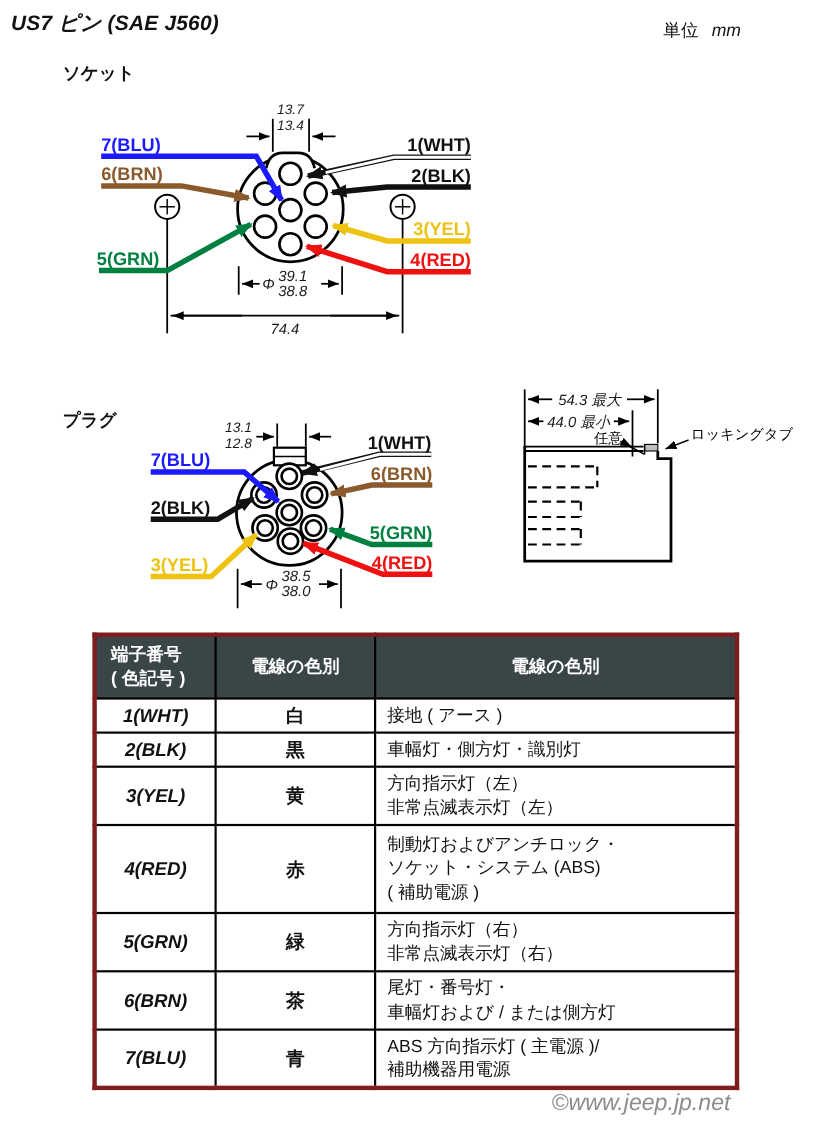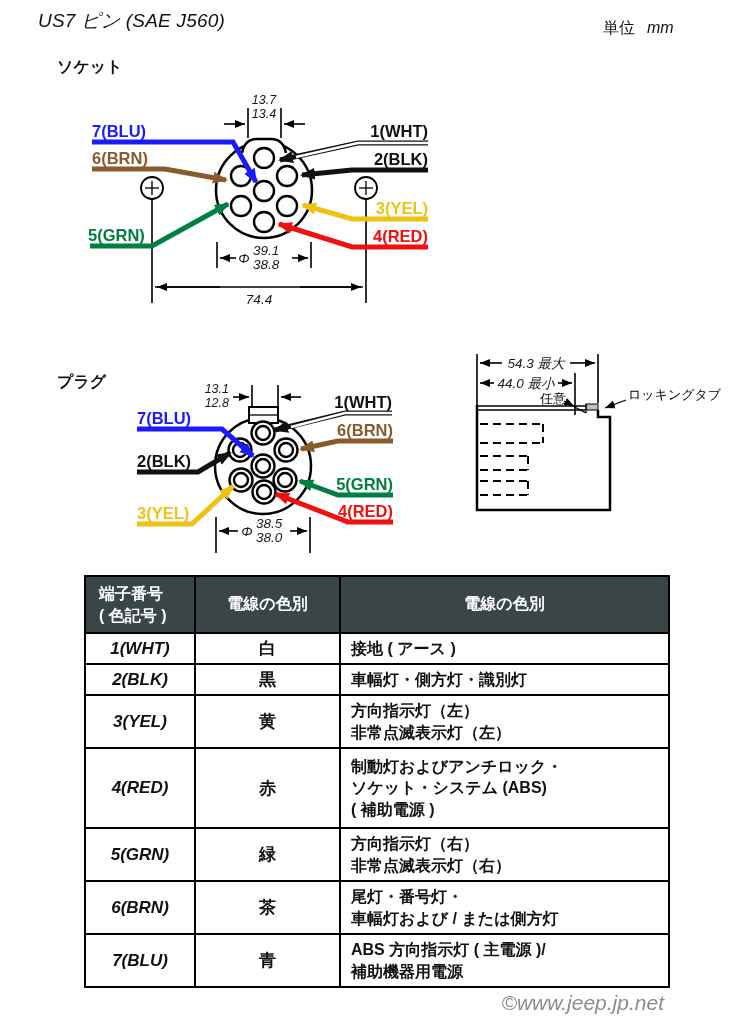--- a/index.html
+++ b/index.html
@@ -2,50 +2,50 @@
 <html><head>
 <meta charset="utf-8">
 <style>
   html,body { margin:0; padding:0; }
   body {
     width:744px; height:1024px; background:#ffffff; position:relative;
     font-family:"Liberation Sans","DejaVu Sans",sans-serif; color:#111;
     overflow:hidden;
   }
   .abs { position:absolute; }
-  #title { left:10px; top:8px; font-size:19px; font-weight:normal; font-style:italic; letter-spacing:.2px;margin-left:28px; }
+  #title { left:10px; top:8px; font-size:19px; font-weight:bold; font-style:italic; letter-spacing:.2px; }
   #unit { left:603px; top:18px; font-size:16px; }
   #unit .unit-val { font-style:italic; margin-left:12px; }
   .section-heading { font-weight:bold; font-size:16px; }
   #socket-heading { left:57px; top:57px; }
   #plug-heading { left:57px; top:330px;margin-top:42px; }
   #diagram { position:absolute; left:0; top:0; }
 
   svg text { font-family:"Liberation Sans","DejaVu Sans",sans-serif; font-weight:bold; font-size:16.5px; }
   svg text.dim { font-weight:normal; font-style:italic; font-size:12.5px; fill:#1a1a1a; }
   svg text.dim-md { font-weight:normal; font-style:italic; font-size:13.5px; fill:#1a1a1a; }
   svg text.dim-jp { font-weight:normal; font-style:normal; font-size:13px; fill:#000; }
   .thin  { stroke:#000; stroke-width:1.6; }
   .thin2 { stroke:#000; stroke-width:1.3; }
   .outline { stroke:#000; stroke-width:2.5; fill:#ffffff; }
   .pin { stroke:#000; stroke-width:2.4; fill:#ffffff; }
   .wire { fill:none; stroke-width:5; stroke-linecap:butt; }
   .dashline { stroke:#000; stroke-width:2; fill:none; stroke-dasharray:8 5; }
 
   #pinout-table {
     position:absolute; left:84px; top:575px; width:584px;
-    border-collapse:collapse; table-layout:fixed; border:1px solid #7f1d1d;
+    border-collapse:collapse; table-layout:fixed; border:4px solid #7f1d1d;
   }
   #pinout-table th, #pinout-table td { border:2px solid #000; vertical-align:middle; }
   #pinout-table thead th { background:#3a4547; color:#fff; font-size:16px; font-weight:bold; height:53px; }
   th.col-terminal { text-align:left; padding-left:13px; white-space:pre-line; line-height:1.35; }
   td { padding:2px 6px; }
   td.col-terminal { font-style:italic; font-weight:bold; font-size:17px; text-align:center; }
   td.col-color    { font-weight:bold; font-size:17px; text-align:center; }
-  td.col-circuit  { font-weight:bold; font-size:16px; text-align:left; padding-left:10px; white-space:pre-line; line-height:1.32; }
+  td.col-circuit  { font-weight:normal; font-size:16px; text-align:left; padding-left:10px; white-space:pre-line; line-height:1.32; }
   #footer { right:80px; top:991px; font-size:21px; font-weight:normal; font-style:italic; color:#8c8c8c; }
 </style>
 </head>
 <body>
 
 <div class="abs" id="title">US7 ピン (SAE J560)</div>
 <div class="abs" id="unit">
   <span>単位</span><span class="unit-val">mm</span>
 </div>
 <div class="abs section-heading" id="socket-heading">ソケット</div>

